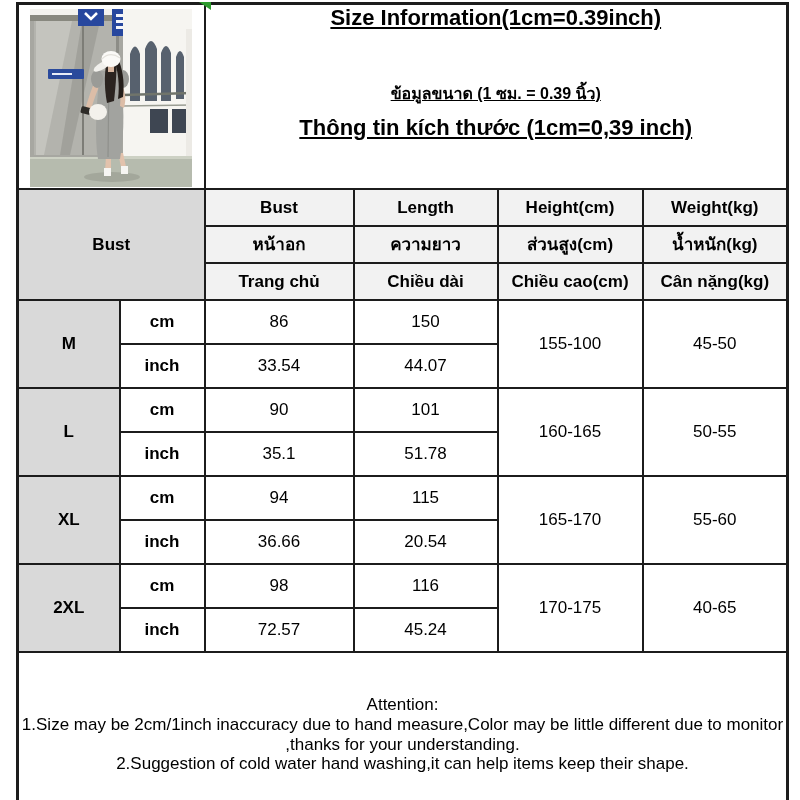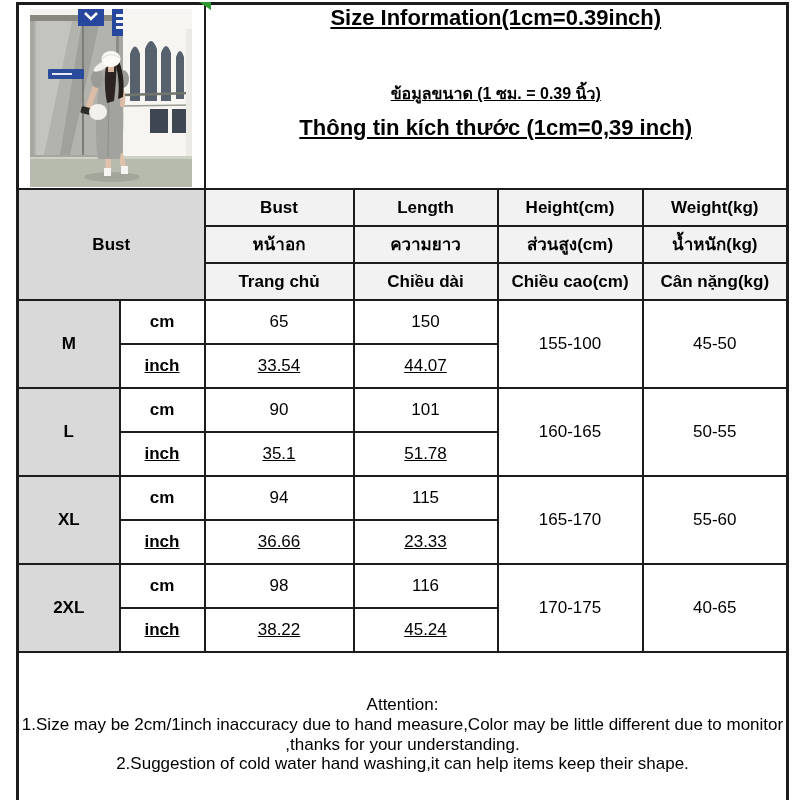--- a/index.html
+++ b/index.html
@@ -30,21 +30,21 @@
   .title-th{font-size:16px;font-weight:bold;margin-top:44px;}
   .title-vi{font-size:22px;font-weight:bold;}
 
   tr.hdr td{height:35px;background:#f2f2f2;font-weight:bold;}
   td.size-corner{background:#d9d9d9 !important;font-size:31px;font-weight:bold;}
 
   tr.data-row td{height:42px;margin-left:8px;}
   td.size-cell{background:#d9d9d9 !important;font-weight:bold;font-size:19px;}
   td.unit-cell{font-weight:bold;}
   td.shade{background:#f2f2f2;}
-  td.plain{background:#ffffff;text-decoration:underline;}
+  td.plain{background:#ffffff;}
 
   td.attention-cell{
     height:163px;vertical-align:top;text-align:left;background:#ffffff;
     padding:5px 8px 0 7px;font-size:18px;line-height:25px;
   }
   .green-mark{position:absolute;left:199px;top:2px;width:12px;height:8px;z-index:5;}
 </style>
 </head>
 <body>
 
@@ -149,21 +149,21 @@
       <tr class="hdr">
         <td>Trang chủ</td>
         <td>Chiều dài</td>
         <td>Chiều cao(cm)</td>
         <td>Cân nặng(kg)</td>
       </tr>
 
       <tr class="data-row">
         <td rowspan="2" class="size-cell">M</td>
         <td class="unit-cell shade">cm</td>
-        <td class="shade">65</td>
+        <td class="shade">86</td>
         <td class="shade">150</td>
         <td rowspan="2" class="shade">155-100</td>
         <td rowspan="2" class="shade">45-50</td>
       </tr>
       <tr class="data-row">
         <td class="unit-cell plain">inch</td>
         <td class="plain">33.54</td>
         <td class="plain">44.07</td>
       </tr>
 
@@ -185,34 +185,34 @@
         <td rowspan="2" class="size-cell">XL</td>
         <td class="unit-cell shade">cm</td>
         <td class="shade">94</td>
         <td class="shade">115</td>
         <td rowspan="2" class="shade">165-170</td>
         <td rowspan="2" class="shade">55-60</td>
       </tr>
       <tr class="data-row">
         <td class="unit-cell plain">inch</td>
         <td class="plain">36.66</td>
-        <td class="plain">23.33</td>
+        <td class="plain">20.54</td>
       </tr>
 
       <tr class="data-row">
         <td rowspan="2" class="size-cell">2XL</td>
         <td class="unit-cell shade">cm</td>
         <td class="shade">98</td>
         <td class="shade">116</td>
         <td rowspan="2" class="shade">170-175</td>
         <td rowspan="2" class="shade">40-65</td>
       </tr>
       <tr class="data-row">
         <td class="unit-cell plain">inch</td>
-        <td class="plain">38.22</td>
+        <td class="plain">72.57</td>
         <td class="plain">45.24</td>
       </tr>
 
       <tr>
         <td colspan="6" class="attention-cell">
           <div>Attention:</div>
           <div>1.Size may be 2cm/1inch inaccuracy due to hand measure,Color may be little different due to monitor ,thanks for your understanding.</div>
           <div>2.Suggestion of cold water hand washing,it can help items keep their shape.</div>
         </td>
       </tr>

